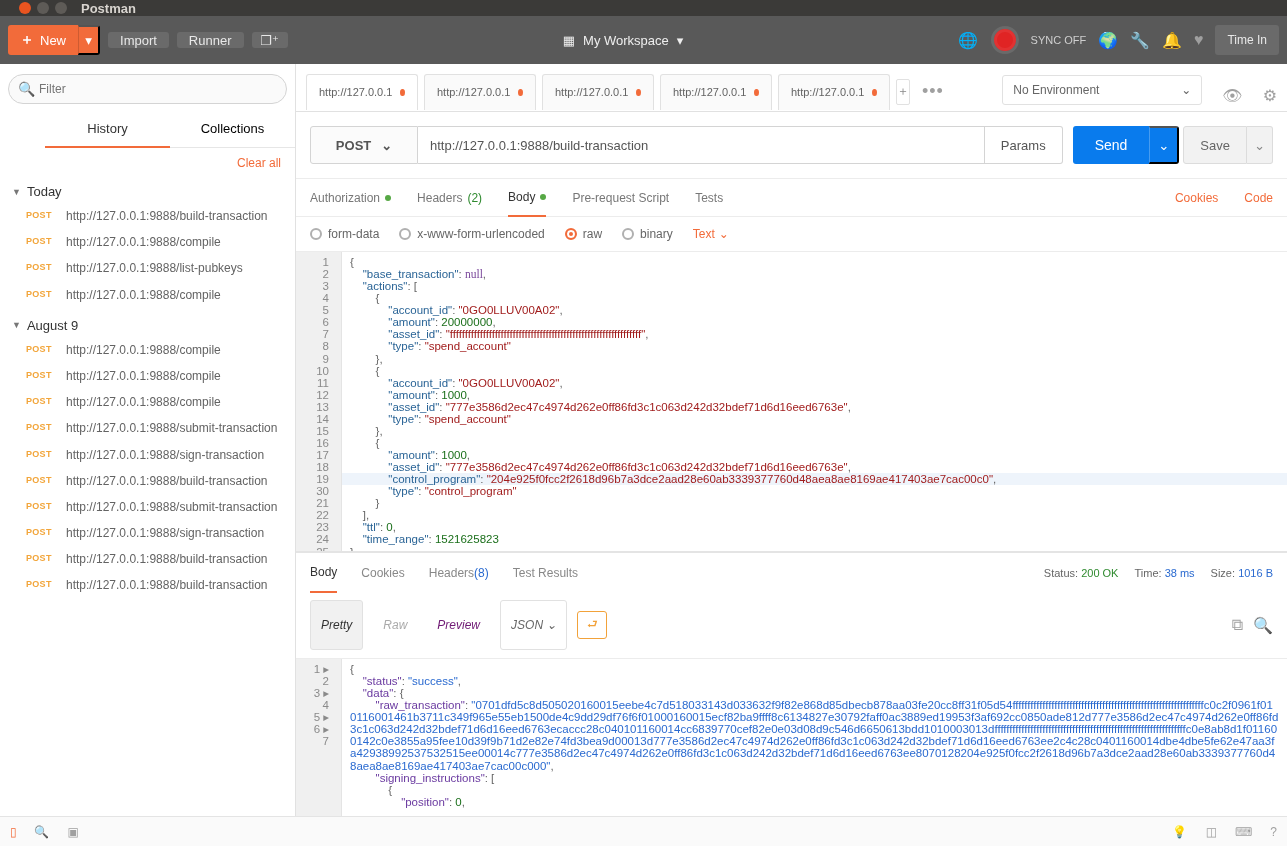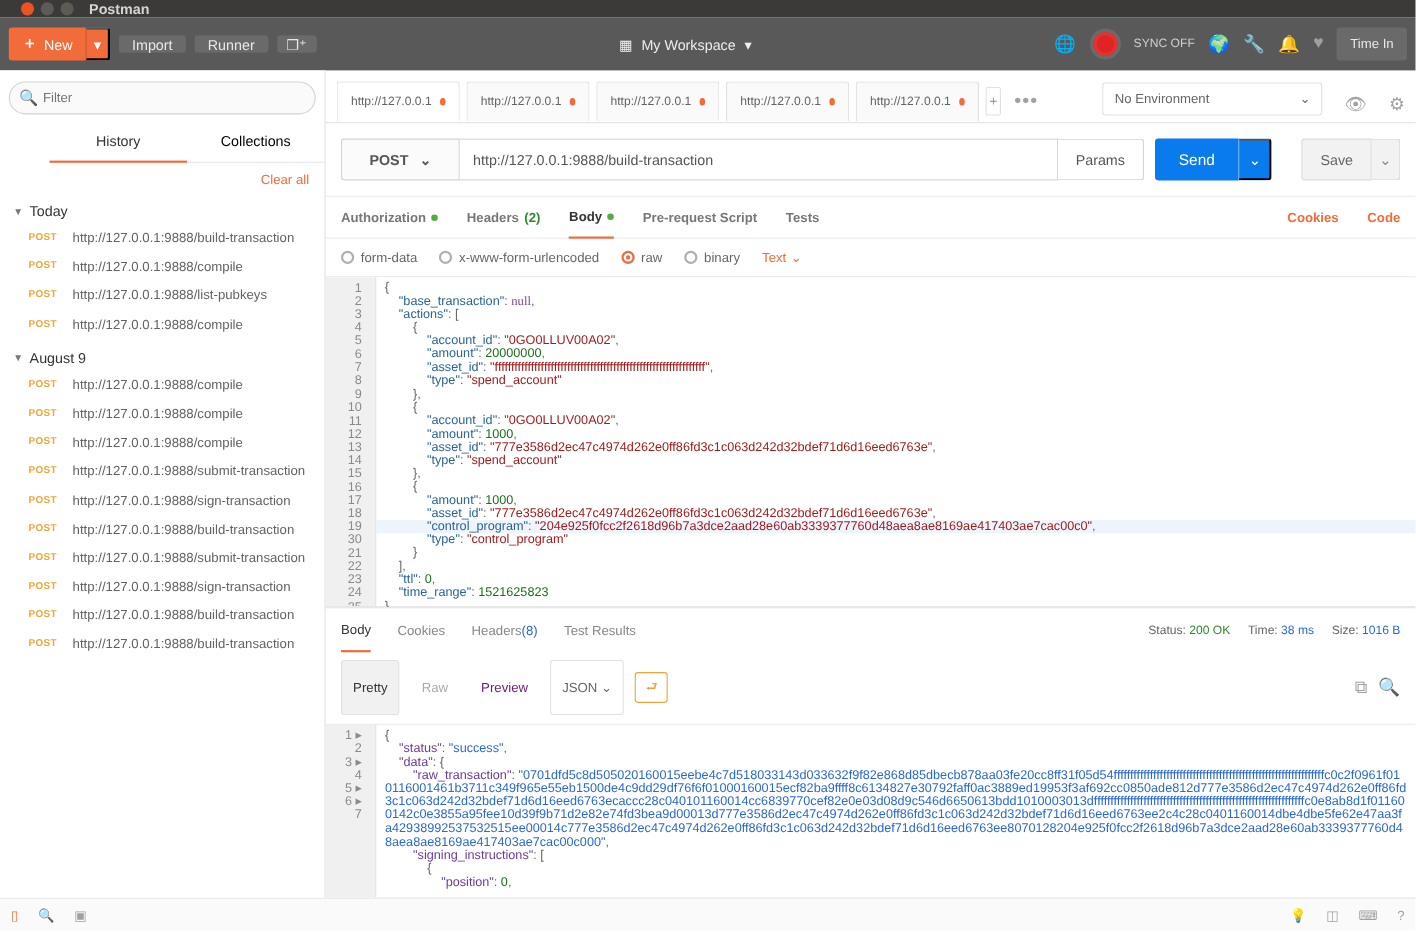--- a/index.html
+++ b/index.html
@@ -45,24 +45,24 @@
   .env-section { display:flex; align-items:flex-end; gap:20px; padding-bottom:6px;padding-left:48px; }
   .env-select { border:1px solid #e1e1e1; height:30px; width:200px; display:flex; align-items:center; justify-content:space-between; padding:0 10px; color:#666; font-size:12px; border-radius:3px; background:#fff; }
   .env-icon { color:#a0a0a0; font-size:16px; }
   .req-line { display:flex; padding:14px 14px 14px 14px; gap:0; border-bottom:1px solid #ececec; }
   .method-select { border:1px solid #d4d4d4; height:38px; width:108px; display:flex; align-items:center; justify-content:center; gap:10px; font-size:13px; font-weight:600; color:#555; border-radius:3px 0 0 3px; background:#fbfbfb; }
   .url-bar { border:1px solid #d4d4d4; border-left:none; height:38px; flex:1; padding:0 12px; font-size:13px; color:#555; border-radius:0; }
   .params-btn { border:1px solid #d4d4d4; border-left:none; height:38px; padding:0 16px; font-size:13px; color:#555; background:#fff; border-radius:0 3px 3px 0; }
   .send-group { display:flex; margin-left:10px; }
   .send-btn { background:#097bed; color:#fff; border:none; height:38px; padding:0 22px; font-size:14px; border-radius:3px 0 0 3px; }
   .send-dd { background:#097bed; border-left:1px solid rgba(255,255,255,.25); width:30px; height:38px; border-radius:0 3px 3px 0; display:flex; align-items:center; justify-content:center; color:#fff; }
-  .save-group { display:flex; margin-left:27px; }
+  .save-group { display:flex; margin-left:4px; }
   .save-btn { background:#f2f2f2; border:1px solid #dcdcdc; height:38px; padding:0 16px; font-size:13px; color:#666; border-radius:3px 0 0 3px; }
   .save-dd { background:#f2f2f2; border:1px solid #dcdcdc; border-left:none; width:26px; height:38px; border-radius:0 3px 3px 0; color:#888; display:flex; align-items:center; justify-content:center; }
-  .subtabs { display:flex; padding:0 14px; height:38px; align-items:center; gap:26px; border-bottom:1px solid #ececec; font-size:12px; color:#777;font-weight:bold; }
+  .subtabs { display:flex; padding:0 14px; height:38px; align-items:center; gap:26px; border-bottom:1px solid #ececec; font-size:12px; color:#777; }
   .subtab { height:38px; display:flex; align-items:center; gap:5px; cursor:pointer; }
   .subtab.active { color:#333; border-bottom:2px solid #f26b3a; }
   .dot-s { width:6px; height:6px; border-radius:50%; background:#56a845; display:inline-block; }
   .subtabs .spacer { flex:1; }
   .link-o { color:#f26b3a; }
   .body-type-row { display:flex; padding:10px 14px; align-items:center; gap:20px; border-bottom:1px solid #ececec; font-size:12px; color:#666; }
   .radio-wrap { display:flex; align-items:center; gap:6px; }
   .radio { width:12px; height:12px; border-radius:50%; border:2px solid #b0b0b0; display:inline-block; }
   .radio.on { border-color:#f26b3a; box-shadow: inset 0 0 0 2px #fff, inset 0 0 0 10px #f26b3a; }
   .text-dd { color:#f26b3a; display:flex; align-items:center; gap:4px; }
@@ -72,21 +72,21 @@
   .codelines { padding:4px 0; flex:1; overflow-x:auto; white-space:pre; color:#666; }
   .codelines .line { padding:0 8px; }
   .codelines .line.hl { background:#eef4fb; }
   .k { color:#2a6496; } .s-str { color:#a11d1d; } .s-num { color:#1b6f1b; } .s-null { color:#7a479b;font-family:Liberation Serif, serif; }
   .resp-tabs { border-top:1px solid #e4e4e4; display:flex; align-items:center; height:40px; padding:0 14px; gap:24px; font-size:12px; color:#888; }
   .resp-tab { height:40px; display:flex; align-items:center; cursor:pointer; }
   .resp-tab.active { color:#333; border-bottom:2px solid #f26b3a; }
   .resp-meta { margin-left:auto; display:flex; gap:16px; color:#666; font-size:11px; }
   .resp-meta b { color:#2f8a2f; font-weight:500; }
   .resp-ctrls { display:flex; padding:8px 14px; gap:10px; align-items:center; border-bottom:1px solid #ececec; }
-  .chip { border:1px solid #e1e1e1; border-radius:3px; padding:17px 10px; font-size:12px; color:#666; background:#fff; }
+  .chip { border:1px solid #e1e1e1; border-radius:3px; padding:17px 10px; font-size:12px; color:#666; background:#fff;font-style:italic; }
   .chip.active { background:#f1f1f1; color:#333; }
   .wrap-icon { width:30px; height:28px; border:1px solid #e1e1e1; border-radius:3px; display:flex; align-items:center; justify-content:center; background:#fff; }
   .wrap-icon.active { border-color:#f2a23a; color:#f2a23a; }
   .resp-code { display:flex; font-family:Menlo,Consolas,monospace; font-size:11.5px; line-height:1.05; flex:1; overflow:hidden; }
   .resp-code .codelines { white-space:pre-wrap; word-break:break-all; }
   .jk { color:#6a3aa0; } .jv-s { color:#2a6ad0; } .jv-n { color:#1b6f1b; }
   .bottombar { height:30px; border-top:1px solid #e4e4e4; background:#fafafa; display:flex; align-items:center; padding:0 10px; gap:18px; color:#a0a0a0; }
   .bottombar .right { margin-left:auto; display:flex; gap:18px; }
   .plus-small{font-size:14px;font-weight:bold;}
 </style>

